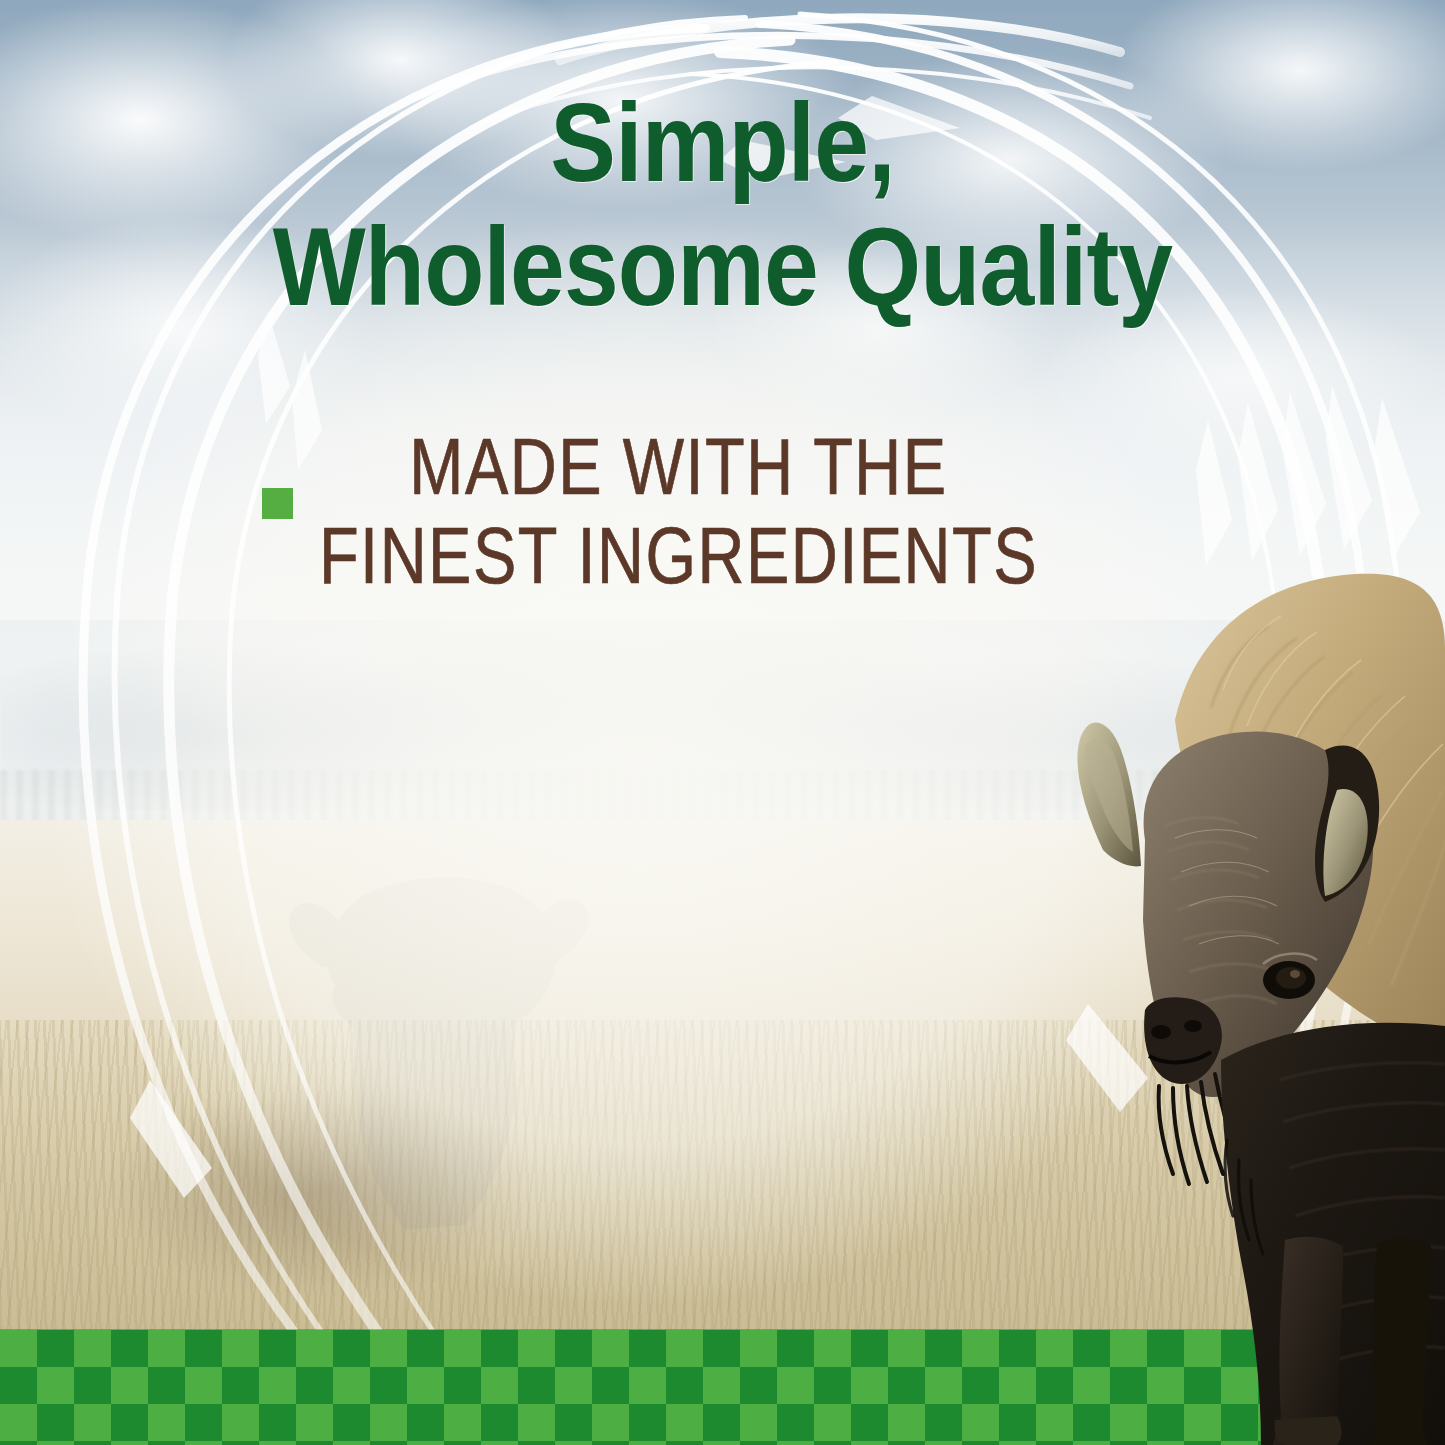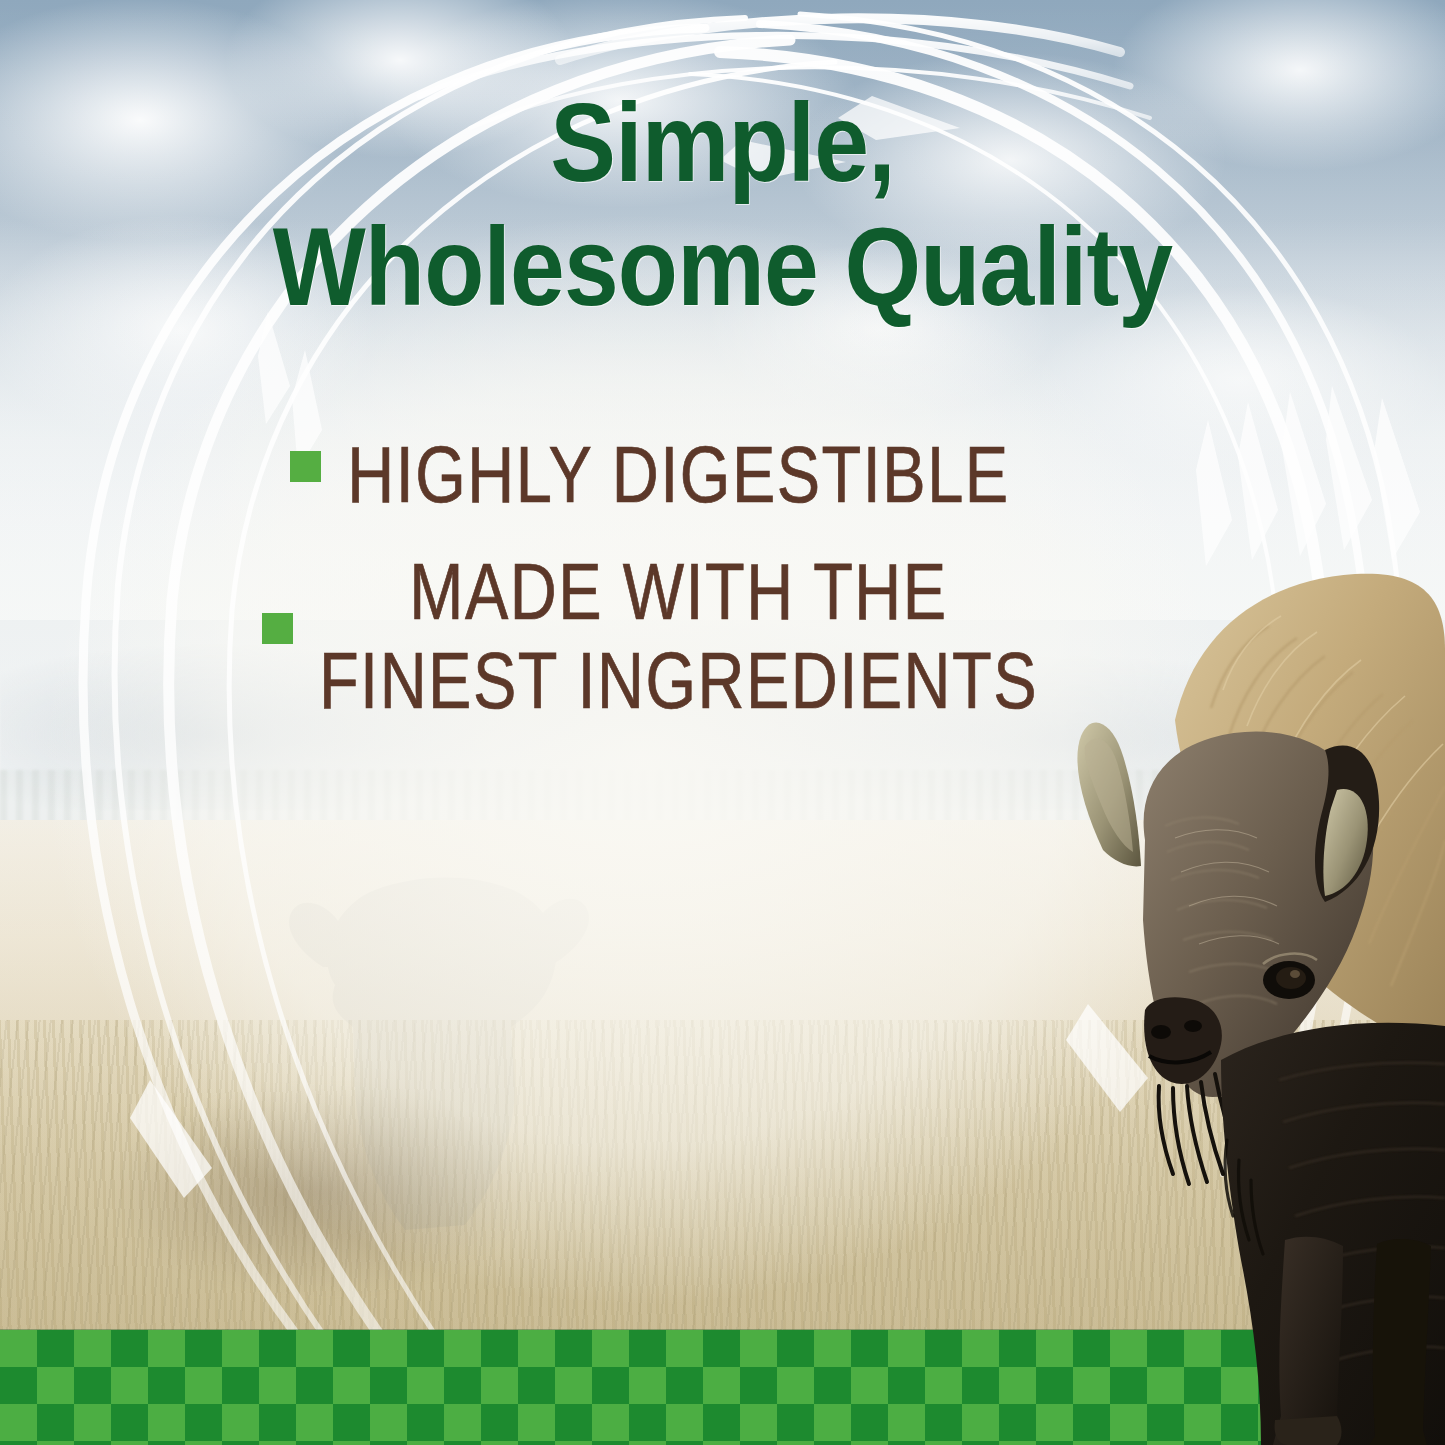--- a/index.html
+++ b/index.html
@@ -236,23 +236,20 @@
     </svg>
   </div>
 
   <div class="title-block">
     <div class="title-line title-line-1">Simple,</div>
     <div class="title-line title-line-2">Wholesome Quality</div>
   </div>
 
   <div class="bullets">
 
-    <div class="bullet-row">
-      <span class="bullet-marker"></span><span class="bullet-lines bullet-text"><span class="bline">HIGHLY DIGESTIBLE</span></span>
-    </div>
 
     <div class="bullet-row">
       <span class="bullet-marker"></span><span class="bullet-lines bullet-text"><span class="bline">MADE WITH THE</span><span class="bline">FINEST INGREDIENTS</span></span>
     </div>
 
 
   </div>
 
   <div class="bison-photo">
     <svg viewBox="0 0 420 905" xmlns="http://www.w3.org/2000/svg">

